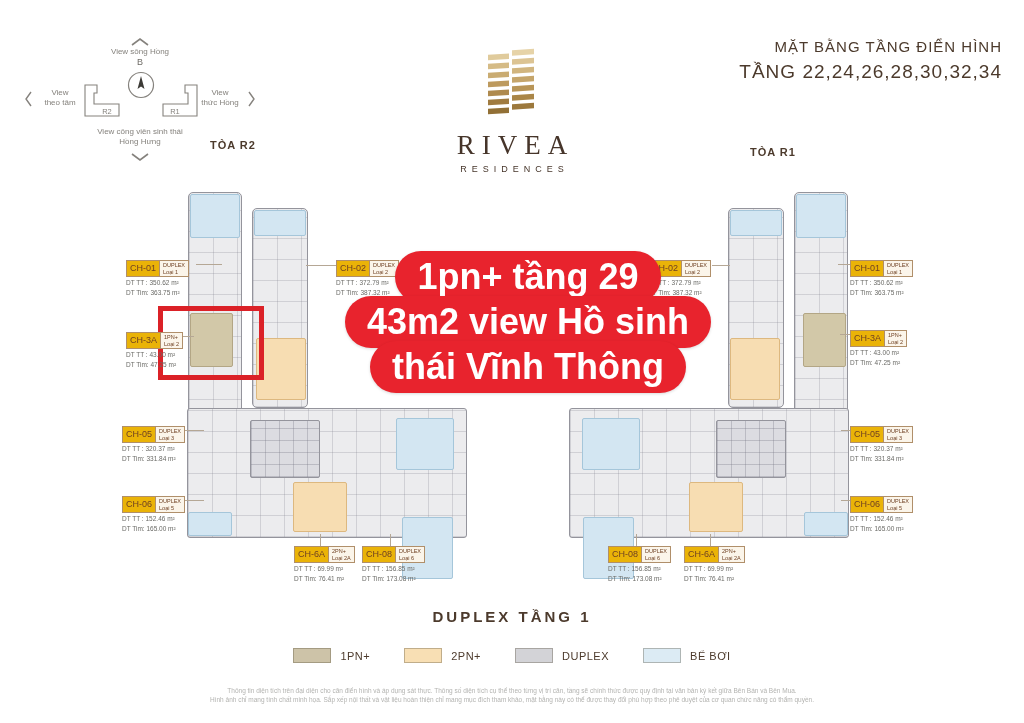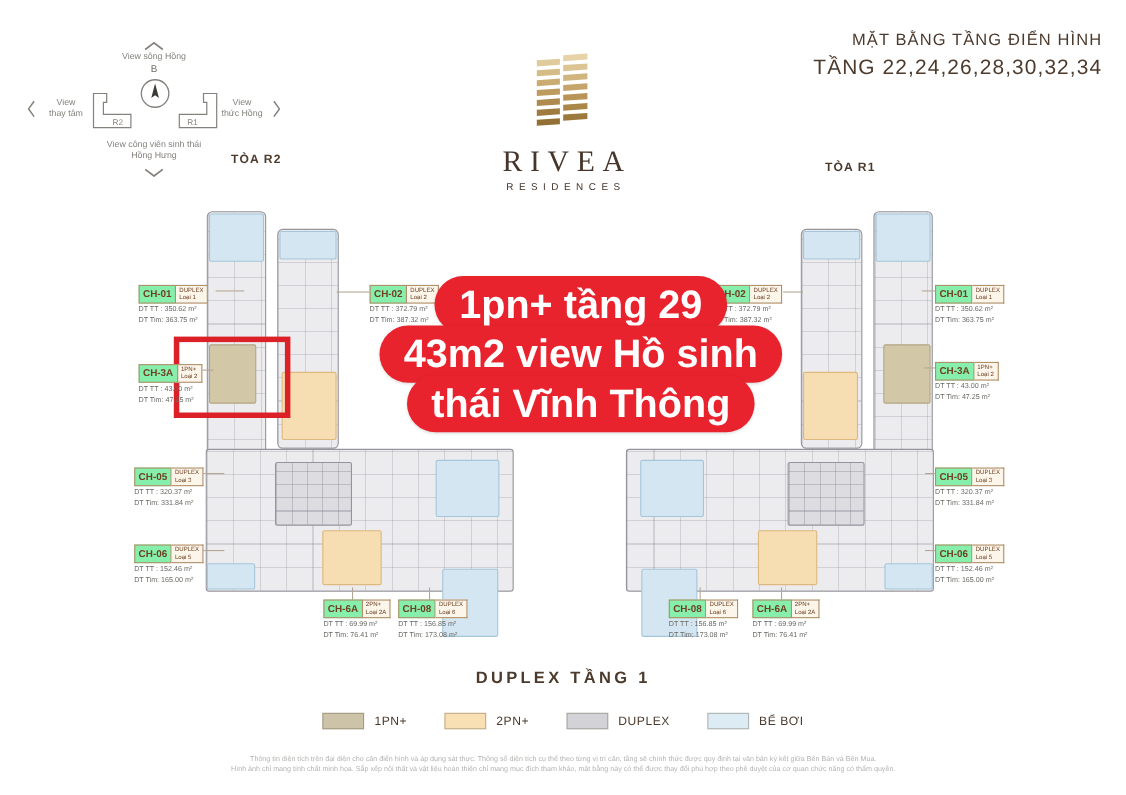--- a/index.html
+++ b/index.html
@@ -14,21 +14,21 @@
   .c-shape{position:absolute;top:50px;}
   .c-circle{position:absolute;left:102px;top:38px;}
   .c-b{position:absolute;left:0;right:0;top:24px;text-align:center;font-size:9px;color:#6f6c66;}
 
   
   .logo{position:absolute;left:437px;top:44px;width:150px;text-align:center;}
   .logo-name{font-family:"Liberation Serif",serif;font-size:27px;letter-spacing:7px;color:#46352a;margin-top:8px;padding-left:7px;}
   .logo-sub{font-size:9px;letter-spacing:5px;color:#46352a;margin-top:3px;padding-left:5px;}
 
   
-  .header-right{position:absolute;right:22px;top:28px;text-align:right;color:#4c3a2c;}
+  .header-right{position:absolute;right:22px;top:38px;text-align:right;color:#4c3a2c;}
   .hr-sub{font-size:15px;letter-spacing:1px;}
   .hr-title{font-size:19px;letter-spacing:1px;margin-top:6px;font-weight:500;}
 
   
   .tower-label{position:absolute;font-size:11px;font-weight:600;letter-spacing:1px;color:#4c3a2c;}
 
   
   .wing,.core{position:absolute;box-sizing:border-box;border:1px solid #94949c;
     background:
       repeating-linear-gradient(0deg, rgba(125,125,138,.25) 0 1px, transparent 1px 21px),
@@ -41,21 +41,21 @@
       #dcdce1;z-index:2;border-radius:2px;}
   .pool{position:absolute;box-sizing:border-box;background:#d3e6f2;border:1px solid #a5c6da;z-index:2;border-radius:2px;}
   .a2pn{position:absolute;box-sizing:border-box;background:#f7ddb2;border:1px solid #ddb87f;z-index:2;border-radius:2px;}
   .a1pn{position:absolute;box-sizing:border-box;background:#d2c8a8;border:1px solid #b3a685;z-index:2;border-radius:2px;}
 
   .highlight{position:absolute;left:158px;top:306px;width:96px;height:64px;border:5px solid #db2127;z-index:5;}
 
   
   .unit-label{position:absolute;z-index:6;line-height:1;}
   .ul-head{display:inline-flex;align-items:stretch;}
-  .ul-code{font-size:9px;font-weight:bold;color:#6f4123;border:1px solid #b08f6a;background:#86efac;padding:3px 3px 2px;}
+  .ul-code{font-size:9px;font-weight:normal;color:#6f4123;border:1px solid #b08f6a;background:#eab308;padding:3px 3px 2px;}
   .ul-tag{display:inline-flex;flex-direction:column;justify-content:center;border:1px solid #b08f6a;border-left:none;
           background:#fbf5ea;font-size:5.5px;color:#6f4123;padding:1px 3px;line-height:1.2;}
   .ul-line{font-size:6.5px;color:#6a6a66;margin-top:3px;white-space:nowrap;}
   .leader{position:absolute;background:#b1a untie;} 
   .leader{position:absolute;background:#b5a795;z-index:4;}
 
   
   .banner{position:absolute;left:330px;top:251px;width:396px;display:flex;flex-direction:column;align-items:center;z-index:10;}
   .b-line{background:#e8232d;color:#ffffff;font-weight:bold;font-size:36px;line-height:46px;
           padding:3px 22px;border-radius:26px;white-space:nowrap;box-shadow:0 1px 3px rgba(0,0,0,.15);}
@@ -92,21 +92,21 @@
     </svg>
     <svg class="c-shape" style="left:134px" width="42" height="38">
       <path d="M38,2 h-12 v8 h3 v11 h-25 v12 h34 Z" fill="none" stroke="#85827d" stroke-width="1.1"></path>
       <text x="16" y="31" font-size="7.5" fill="#85827d" text-anchor="middle">R1</text>
     </svg>
     <svg style="position:absolute;left:0;top:58px" width="7" height="16">
         <polyline points="6,1 1,8 6,15" fill="none" stroke="#85827d" stroke-width="1.4"></polyline>
       </svg>
     <div class="c-side" style="left:6px">
       <div>View</div>
-        <div>thay tâm</div>
+        <div>theo tâm</div>
     </div>
     <svg style="position:absolute;right:0;top:58px" width="7" height="16">
         <polyline points="1,1 6,8 1,15" fill="none" stroke="#85827d" stroke-width="1.4"></polyline>
       </svg>
     <div class="c-side" style="right:6px">
       <div>View</div>
         <div>thức Hồng</div>
     </div>
     <div class="c-center" style="top:94px;line-height:1.3">
       <div>View công viên sinh thái</div>

